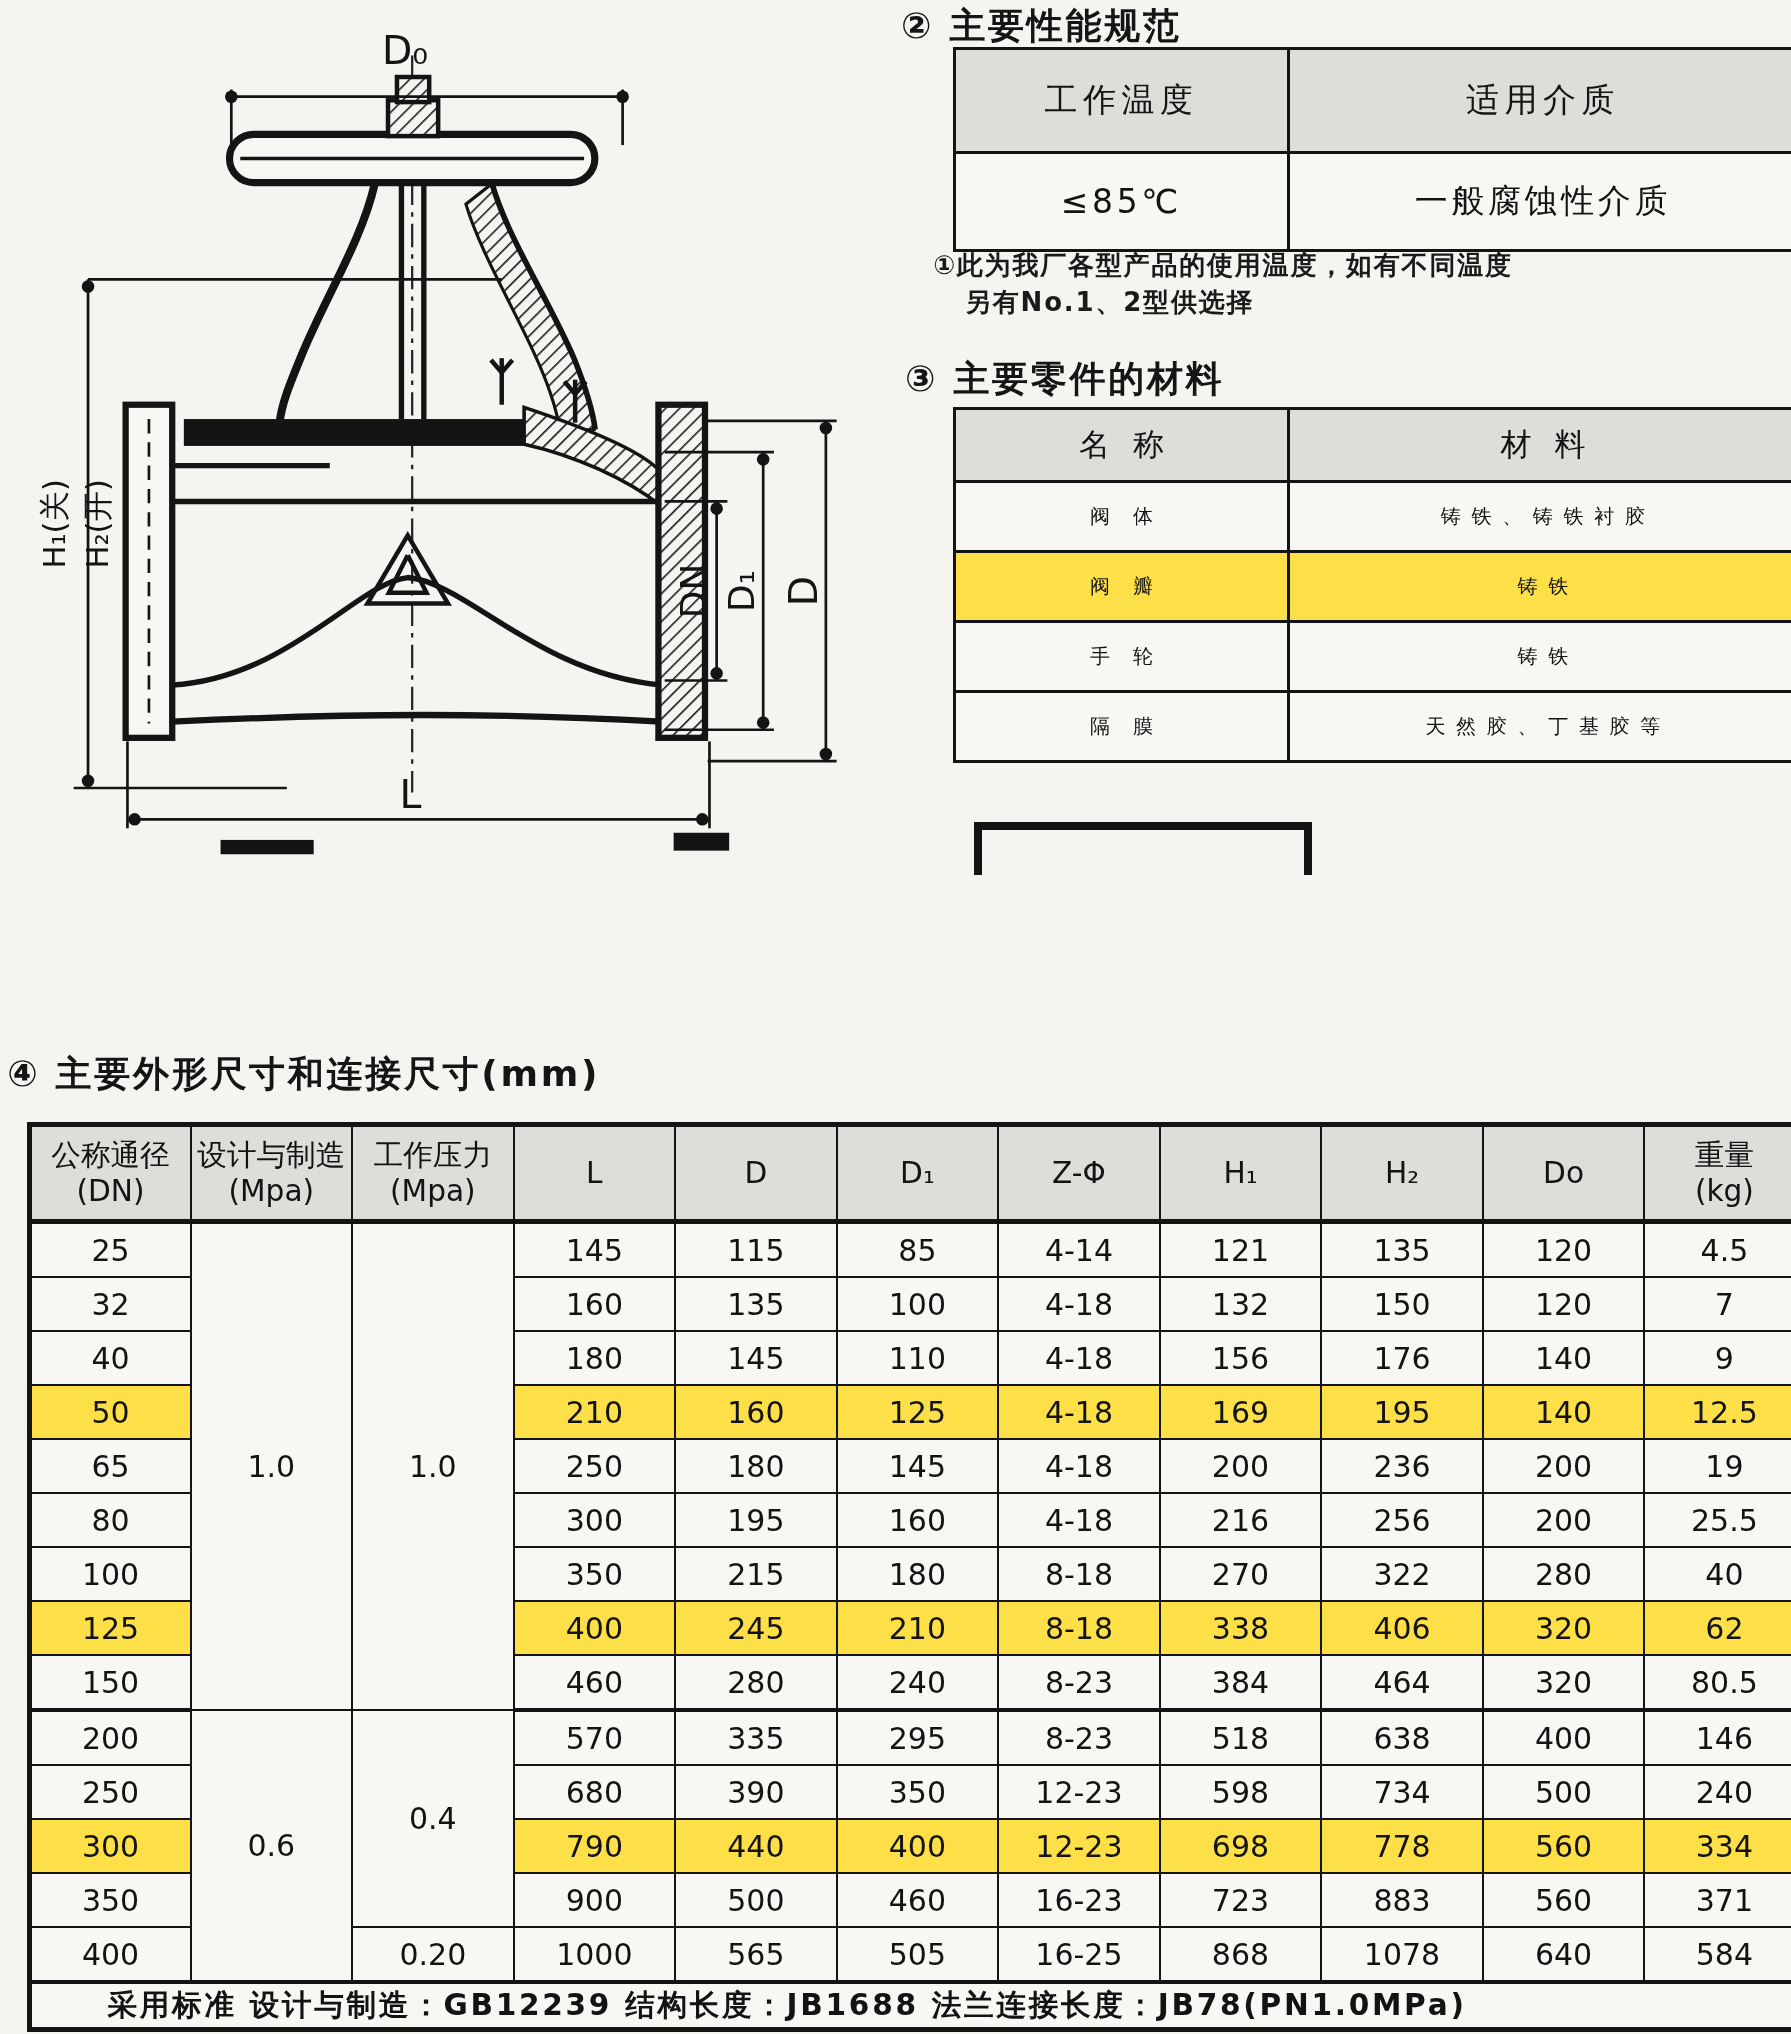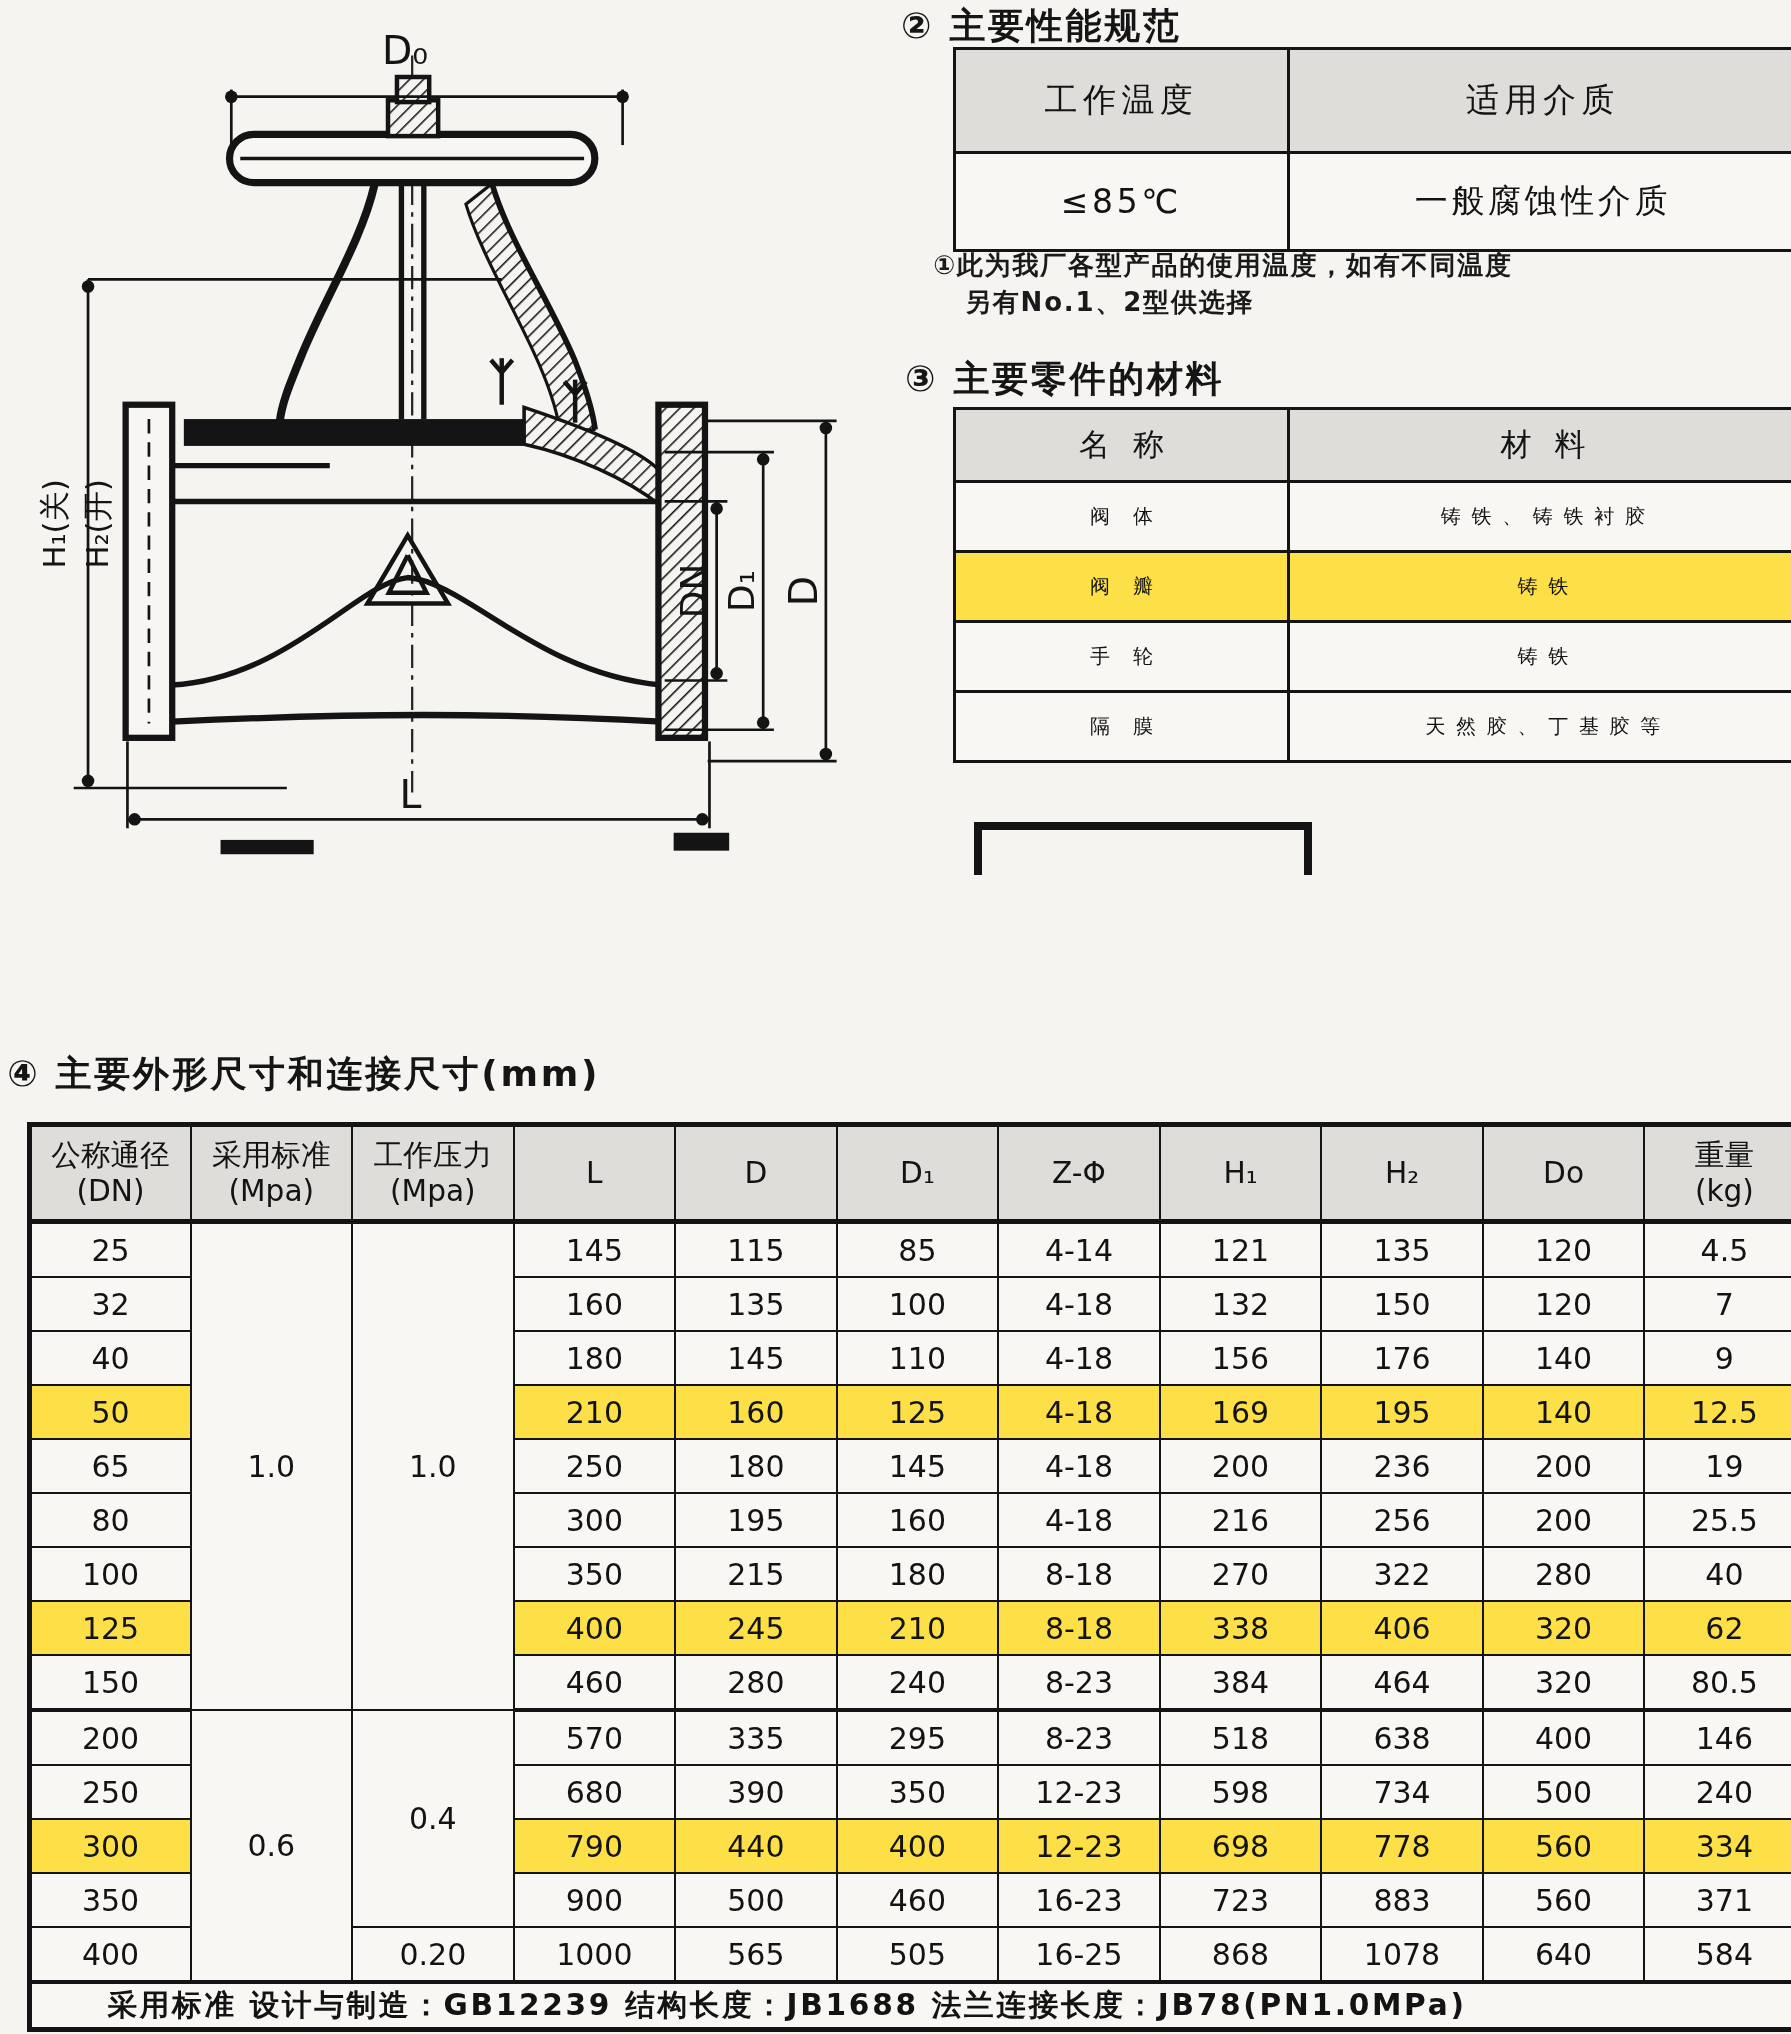--- a/index.html
+++ b/index.html
@@ -231,21 +231,21 @@
     </tbody>
 </table>
 
 <div class="sec-heading" style="left:7.2px;top:1050px;">④ 主要外形尺寸和连接尺寸(mm)</div>
 
 <table id="dim-table" class="doc-table">
   <thead>
       <tr>
         <th>公称通径
 (DN)</th>
-        <th>采用标准
+        <th>设计与制造
 (Mpa)</th>
         <th>工作压力
 (Mpa)</th>
         <th>L</th>
         <th>D</th>
         <th>D₁</th>
         <th>Z-Φ</th>
         <th>H₁</th>
         <th>H₂</th>
         <th>Do</th>

